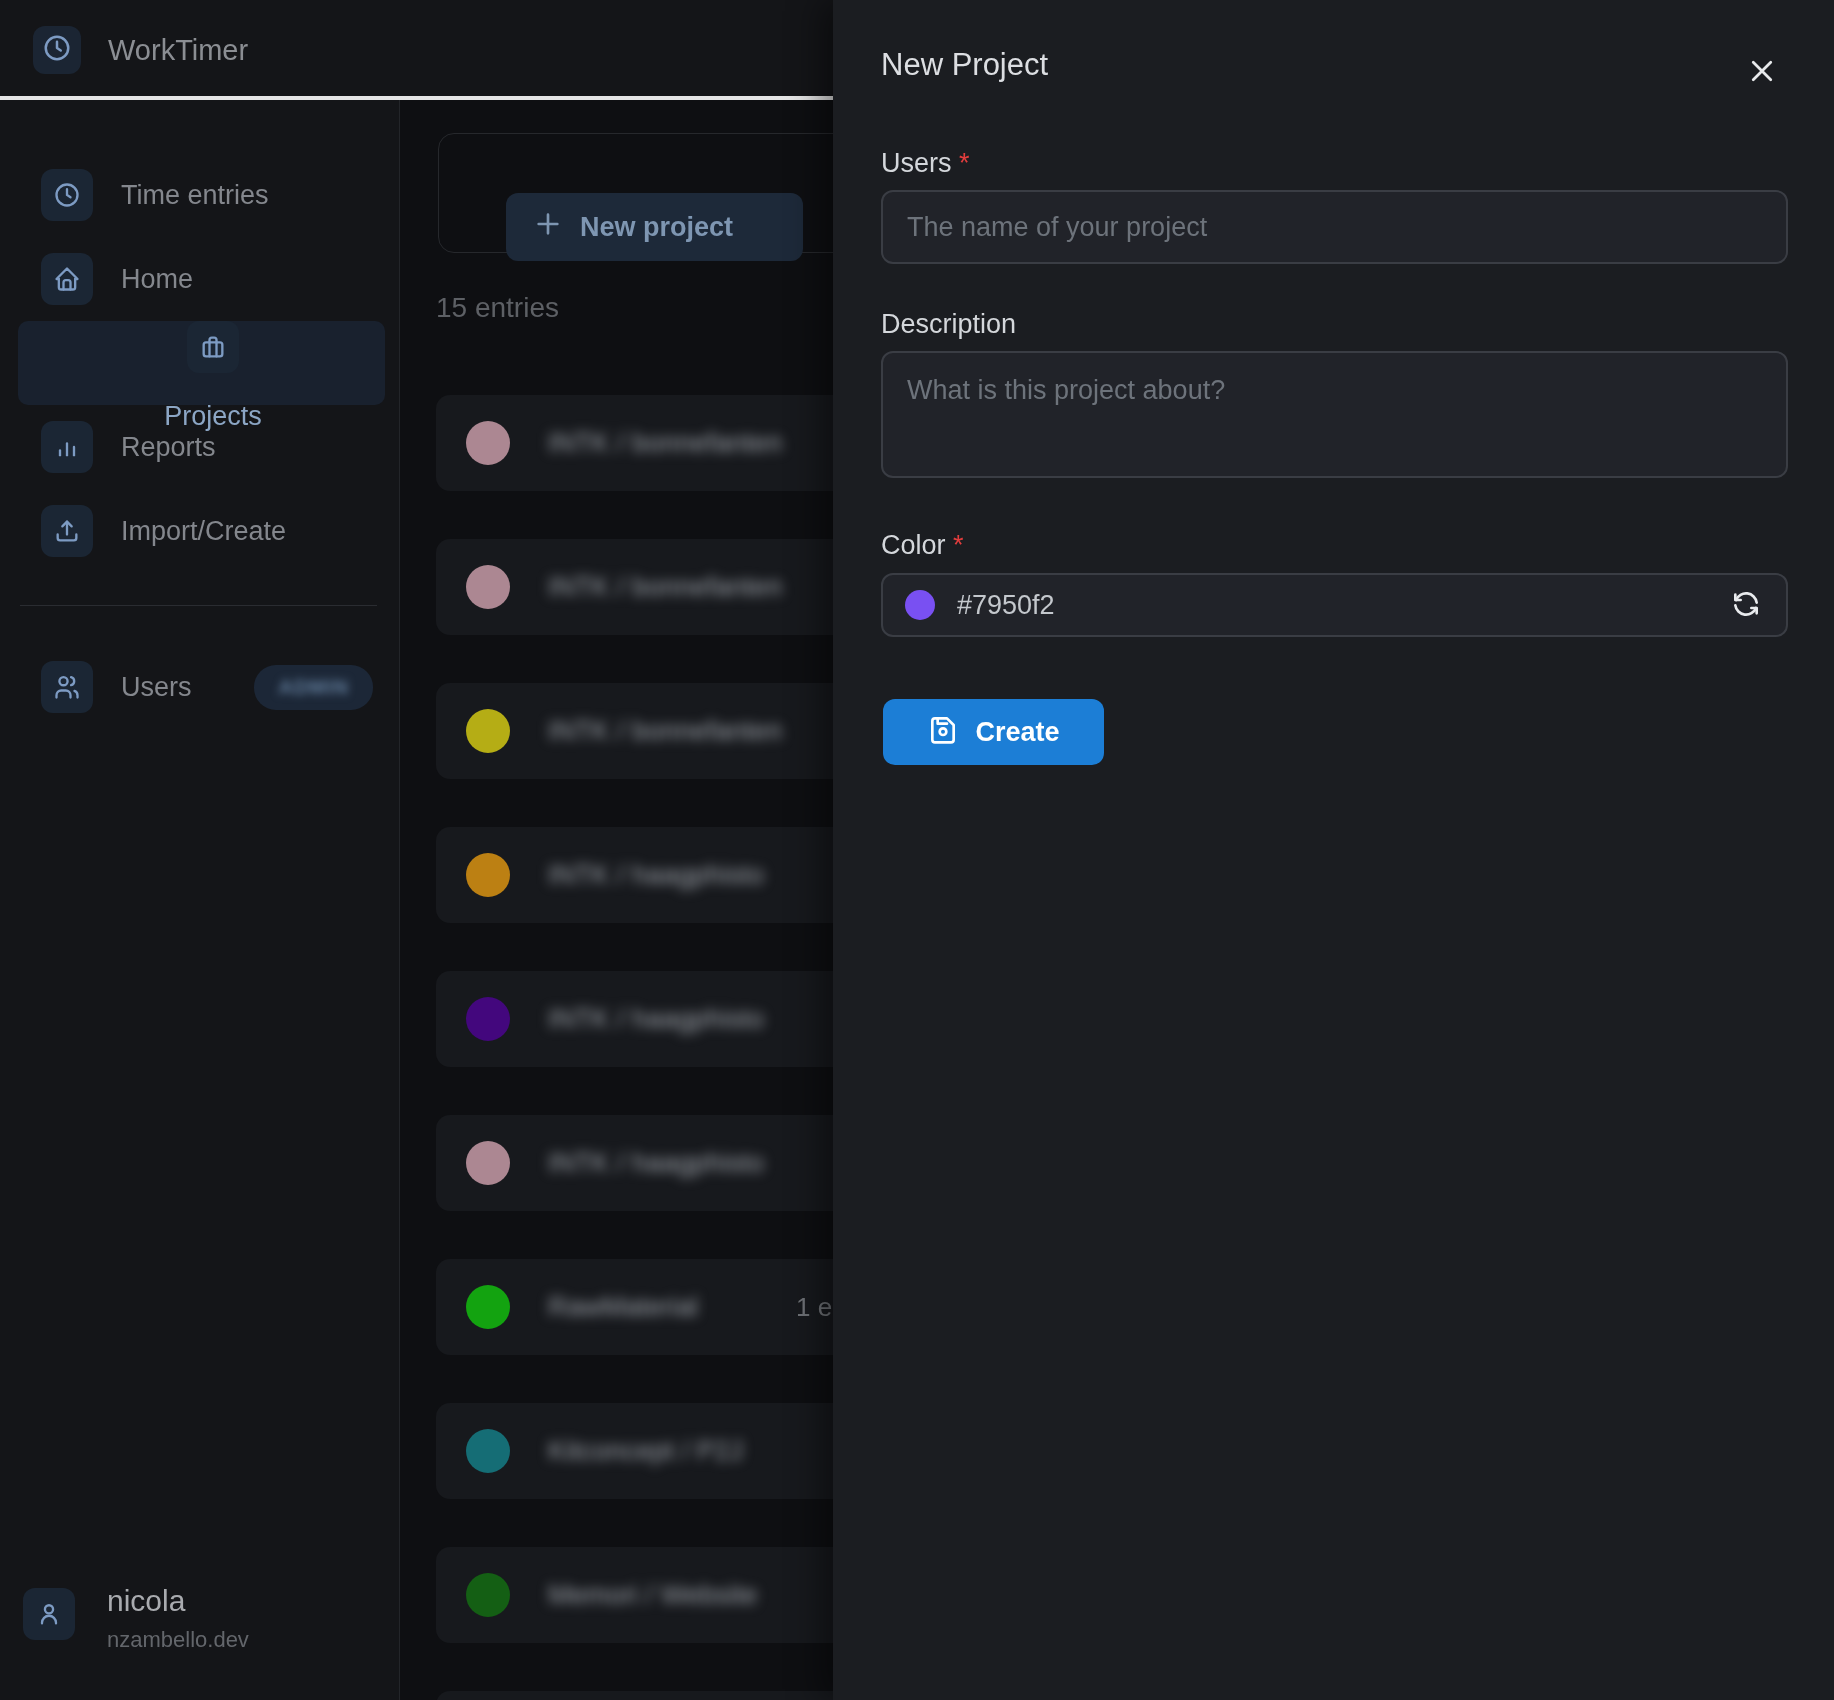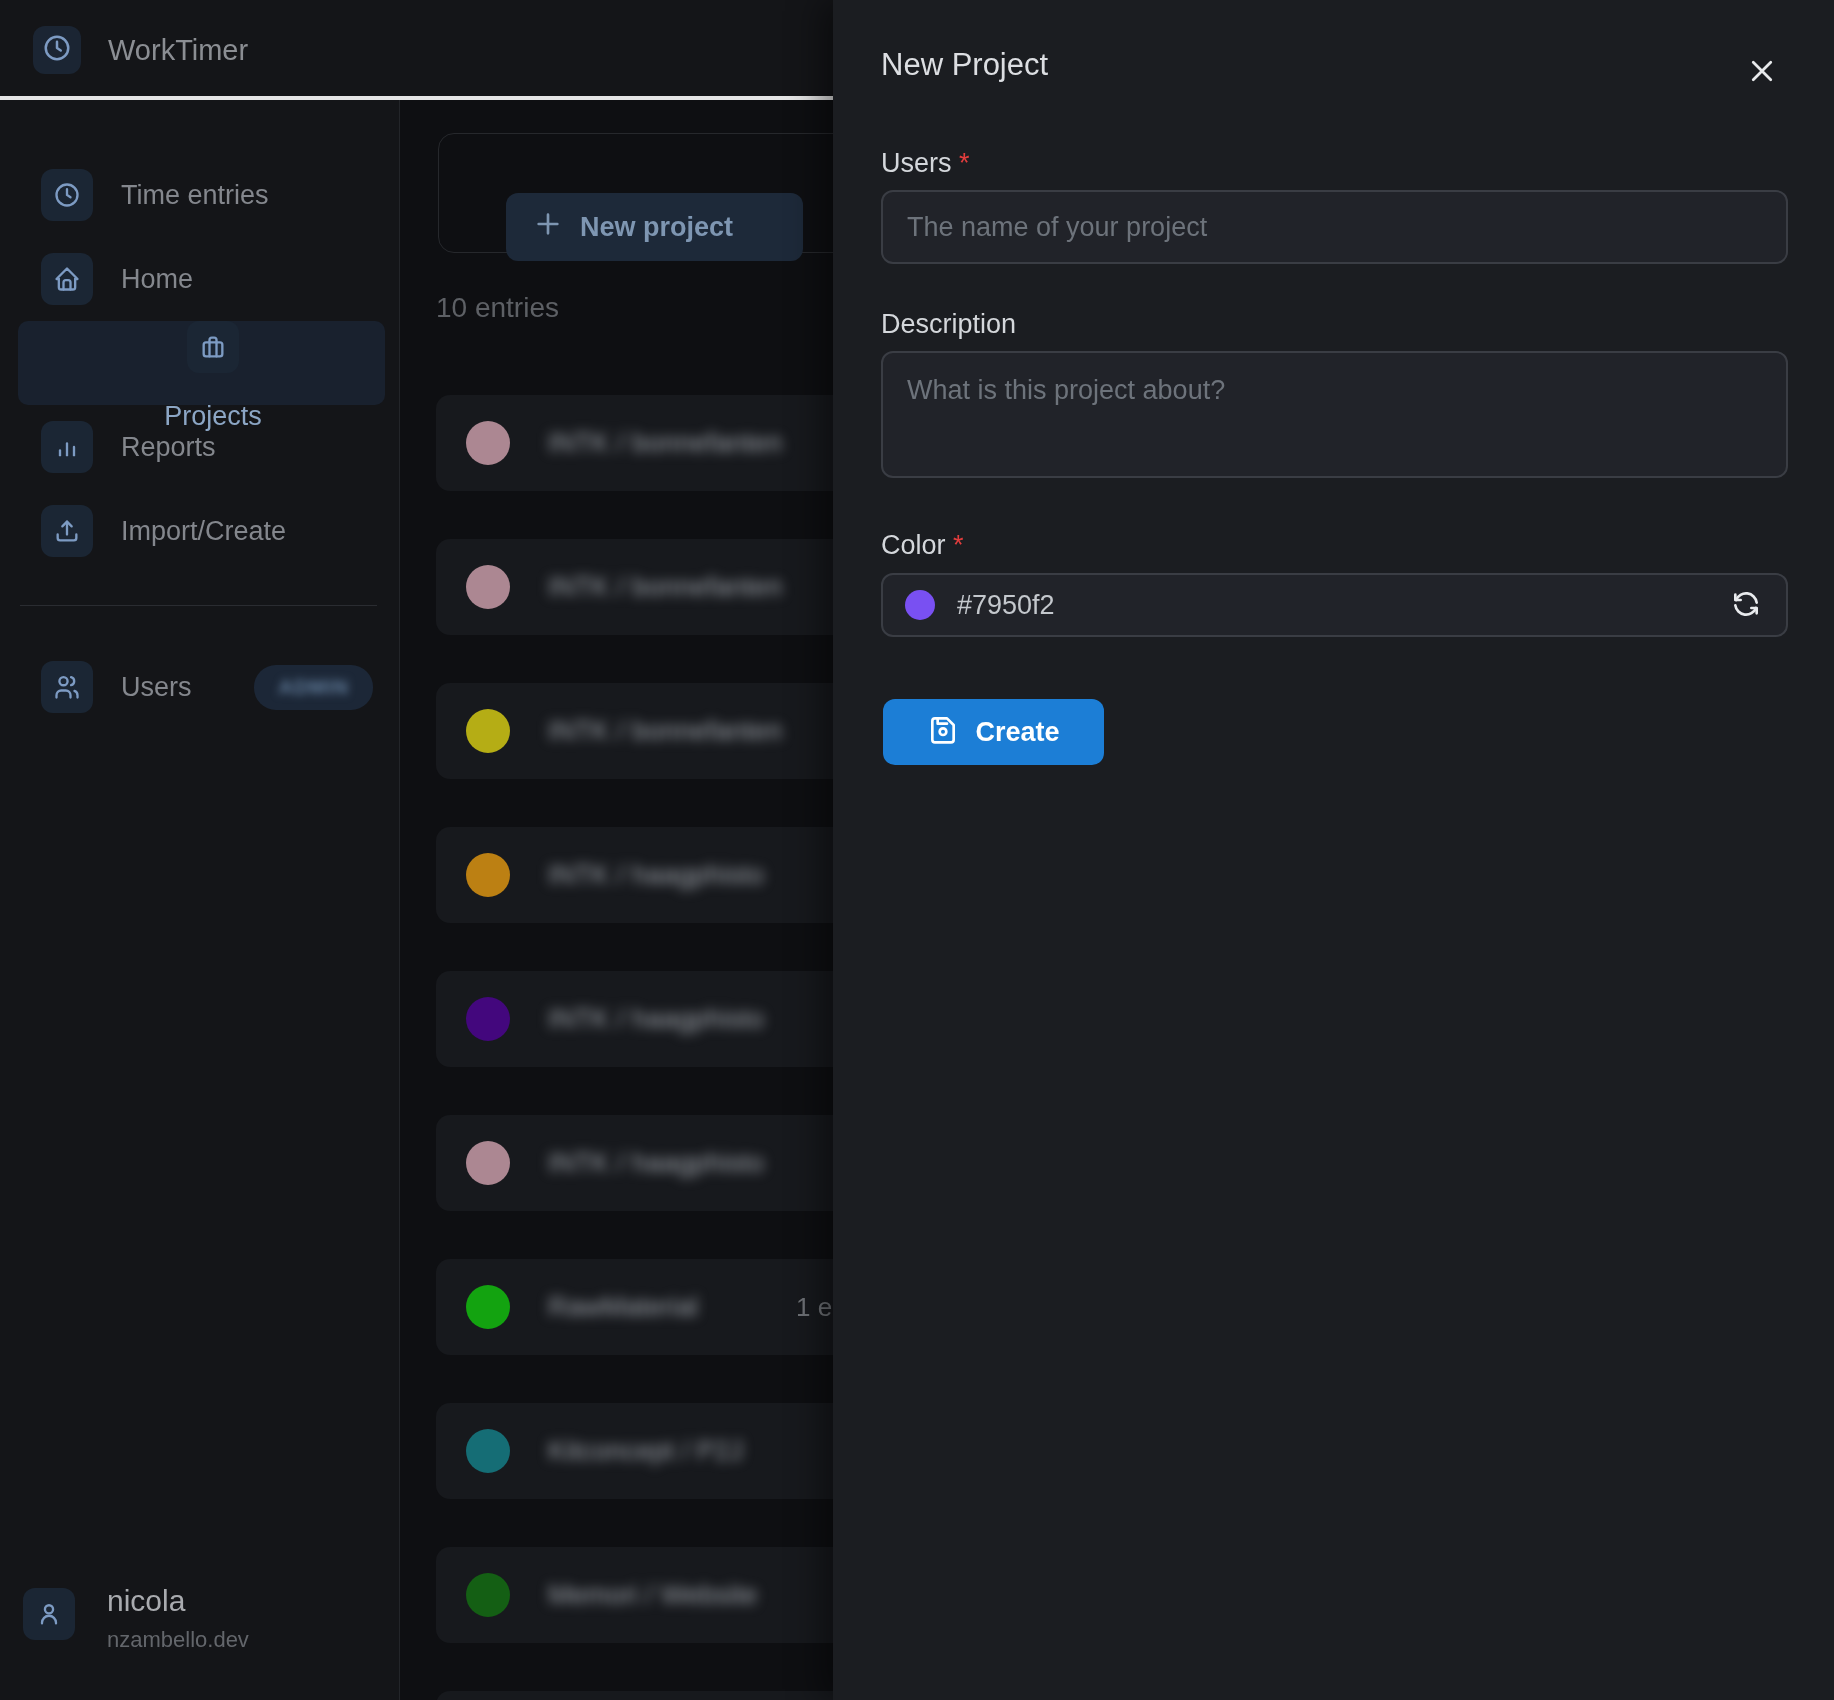--- a/index.html
+++ b/index.html
@@ -240,21 +240,21 @@
     <div class="top-card">
       <button class="newproj-btn">
         <span>
           <svg width="32" height="32" viewBox="0 0 24 24" fill="none" stroke="currentColor" stroke-width="2" stroke-linecap="round">
               <path d="M12 5v14M5 12h14"></path>
             </svg>
         </span>
         <span>New project</span>
       </button>
     </div>
-    <div class="entries-count">10 entries</div>
+    <div class="entries-count">15 entries</div>
     <div class="rows">
         <div class="prow">
     <span class="dot" style="background: rgb(172, 135, 146);"></span>
     <span class="pname blur-md">INTK / bonnefanten</span>
   </div>
         <div class="prow">
     <span class="dot" style="background: rgb(172, 135, 146);"></span>
     <span class="pname blur-md">INTK / bonnefanten</span>
   </div>
         <div class="prow">

